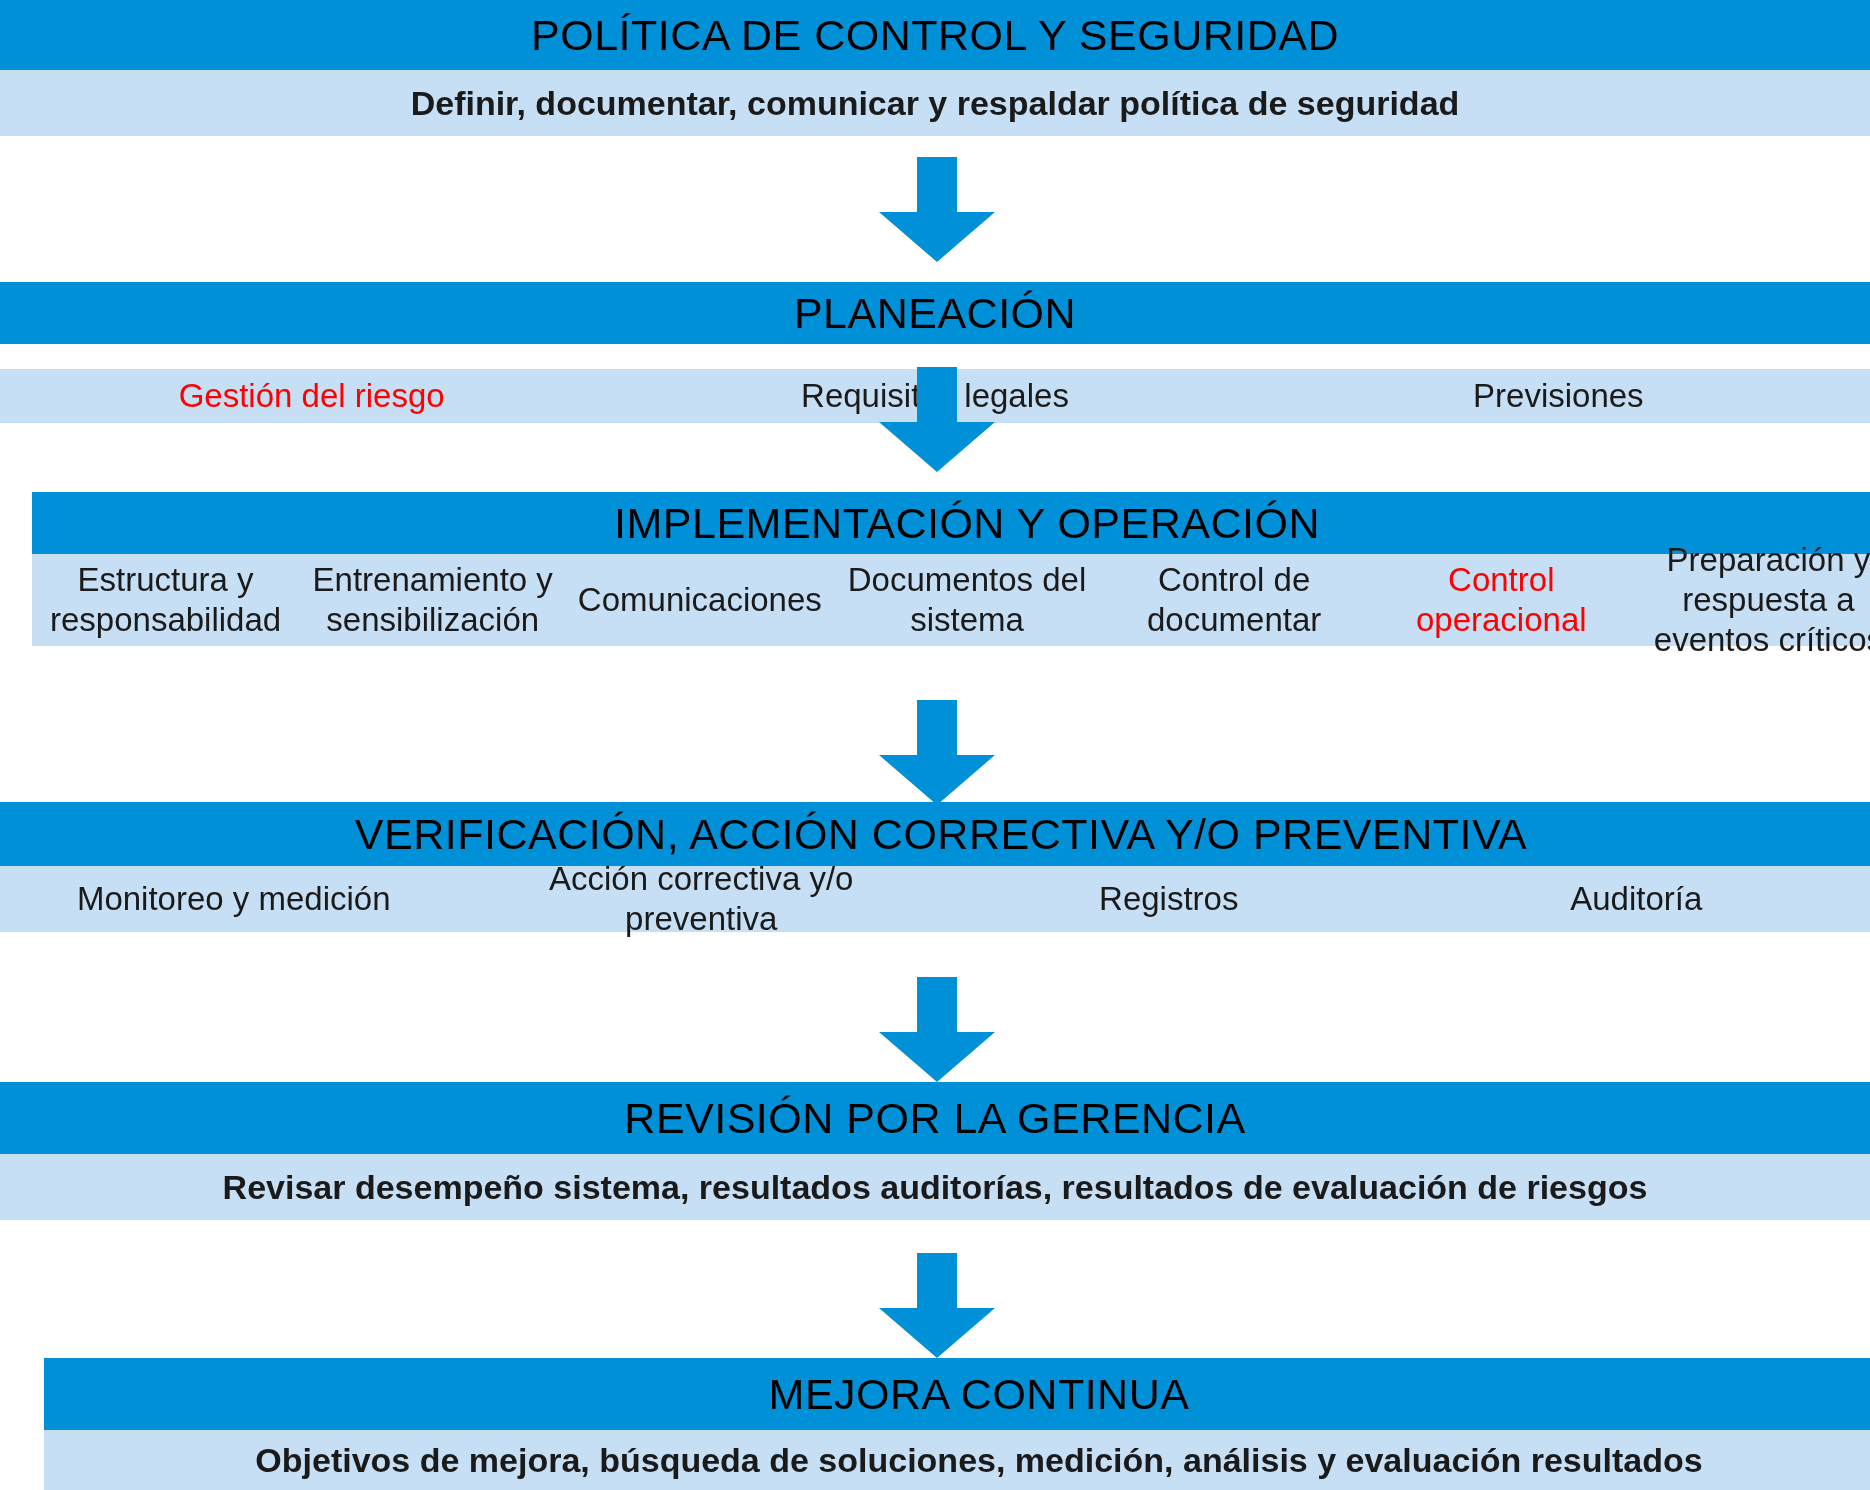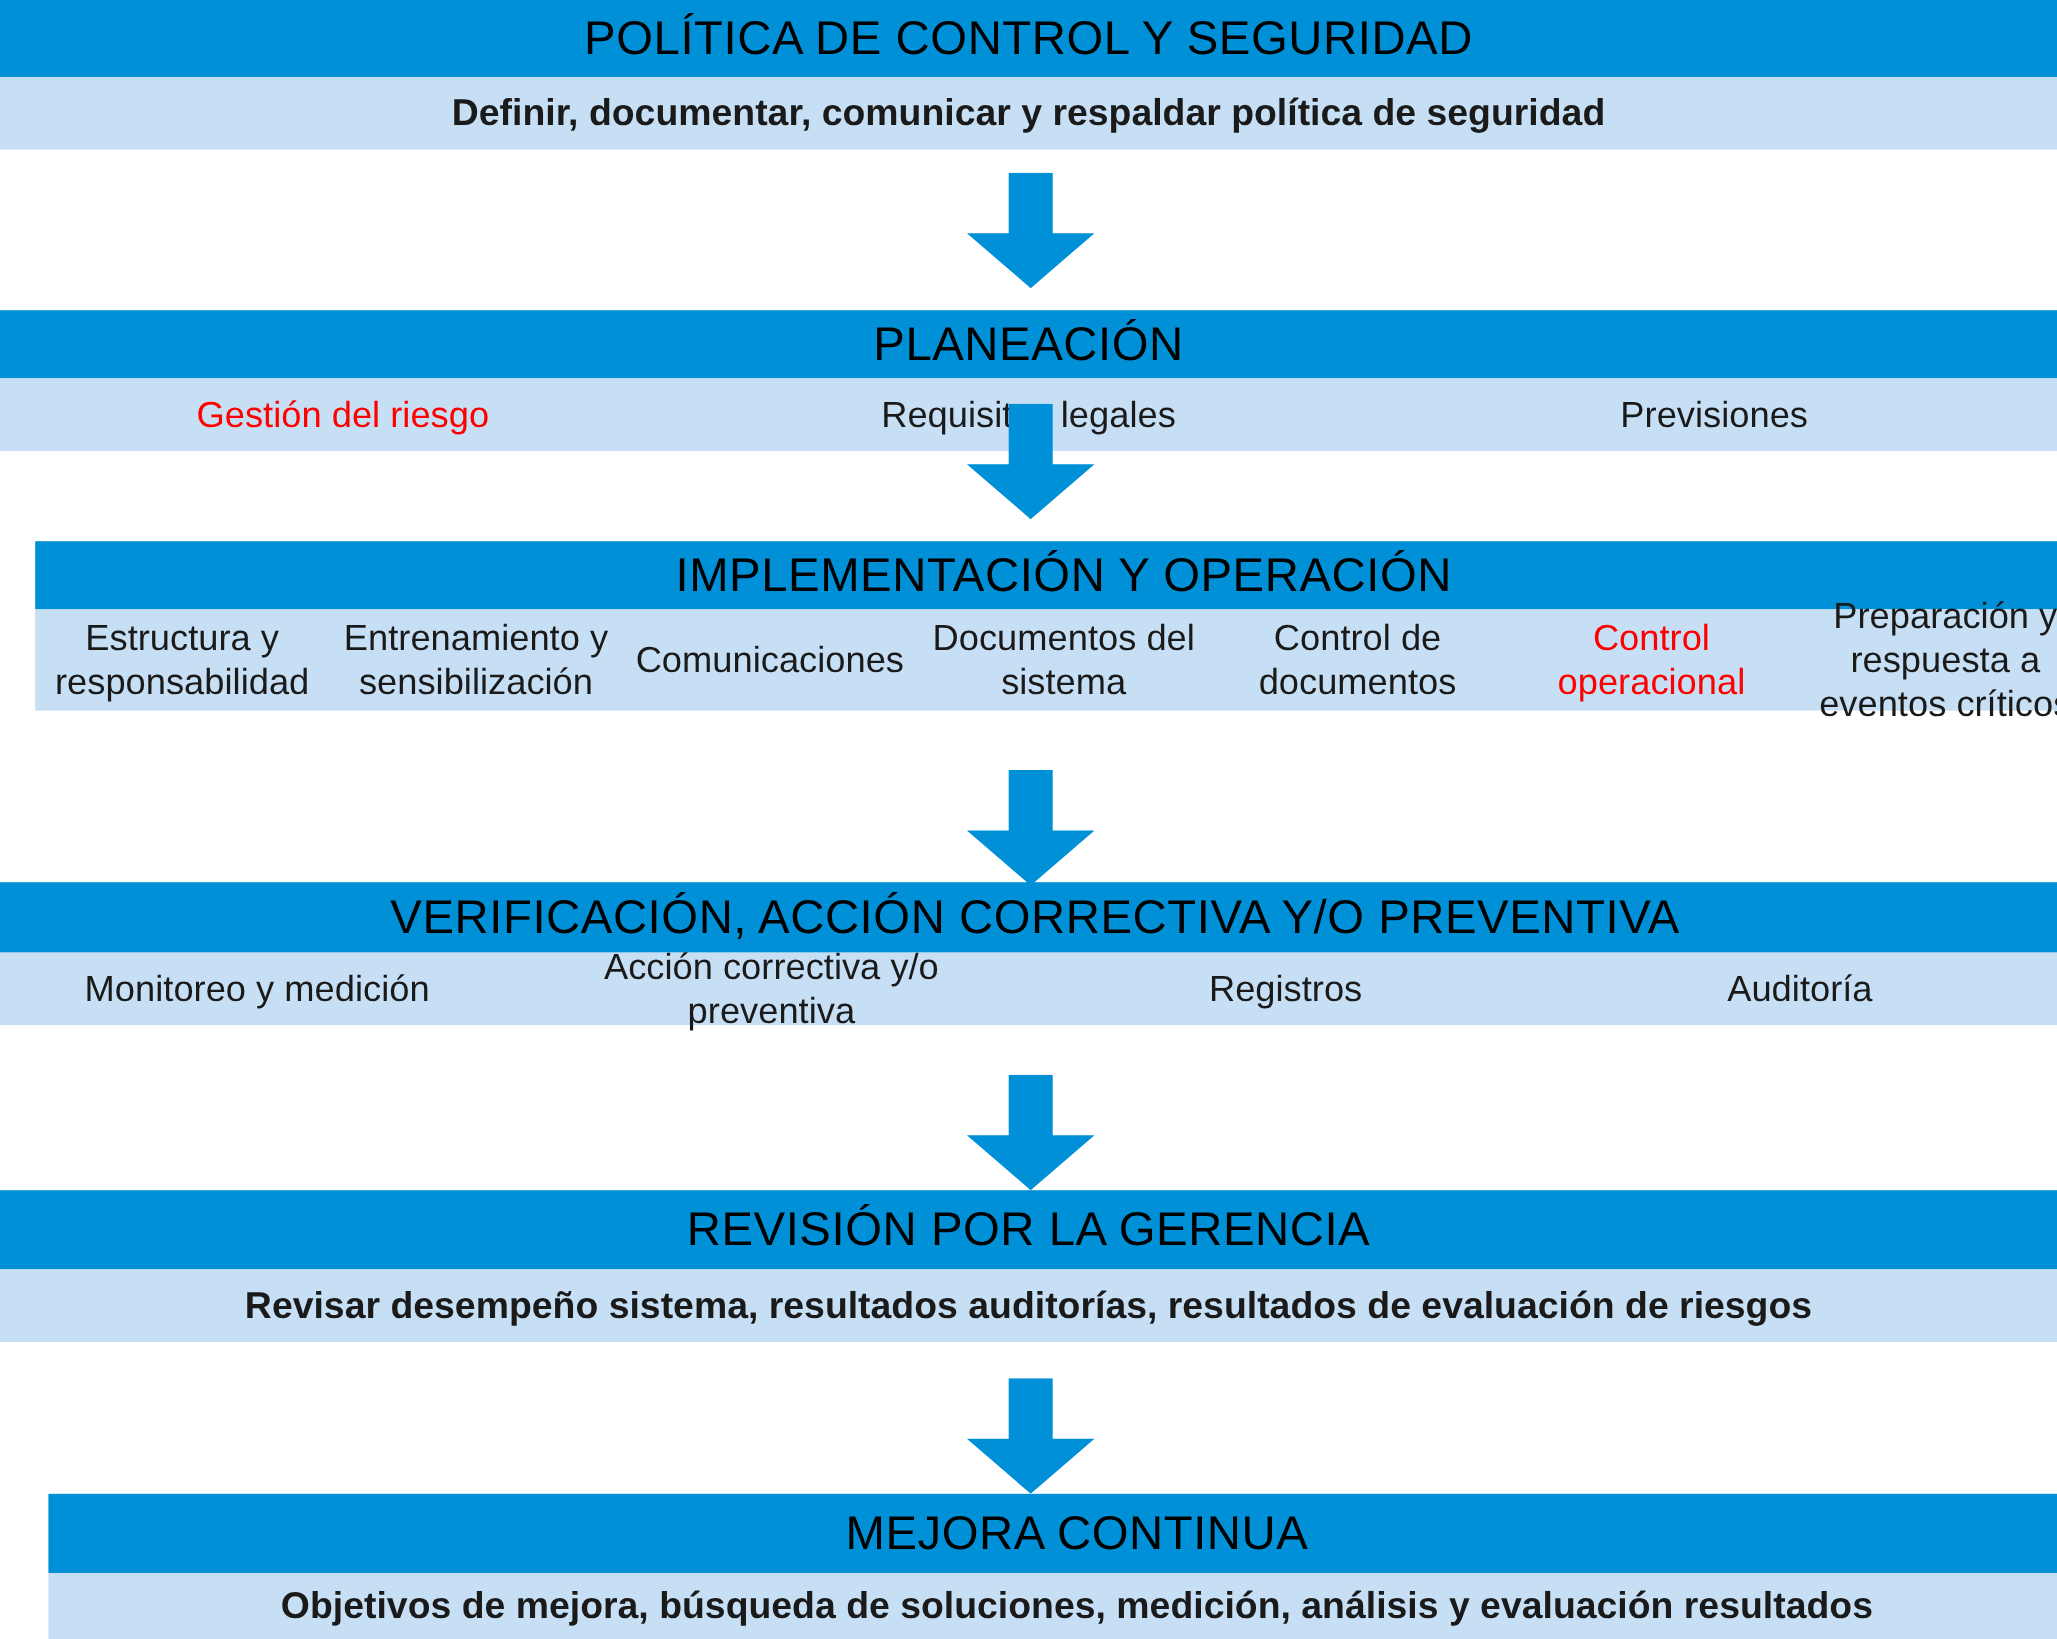--- a/index.html
+++ b/index.html
@@ -105,21 +105,21 @@
   </div>
 
   <div class="arrow" style="top:157px;height:105px;">
     <svg viewBox="0 0 116 105" width="116" height="105" aria-hidden="true">
       <polygon points="38,0 78,0 78,55 116,55 58,105 0,55 38,55" fill="#0090d7"></polygon>
     </svg>
   </div>
 
   <div class="stage" style="top:282px;">
     <div class="stage-header" style="height:62px;">PLANEACIÓN</div>
-    <div class="stage-body" style="height:66px;">
+    <div class="stage-body" style="height:54px;margin-top:25px;">
       <div class="cols">
         <div class="col red">Gestión del riesgo</div>
         <div class="col">Requisitos legales</div>
         <div class="col">Previsiones</div>
       </div>
     </div>
   </div>
 
   <div class="arrow" style="top:367px;height:105px;">
     <svg viewBox="0 0 116 105" width="116" height="105" aria-hidden="true">
@@ -128,21 +128,21 @@
   </div>
 
   <div class="stage" style="top:492px;padding-left:32px;">
     <div class="stage-header" style="height:62px;">IMPLEMENTACIÓN Y OPERACIÓN</div>
     <div class="stage-body" style="height:92px;">
       <div class="cols">
         <div class="col">Estructura y responsabilidad</div>
         <div class="col">Entrenamiento y sensibilización</div>
         <div class="col">Comunicaciones</div>
         <div class="col">Documentos del sistema</div>
-        <div class="col">Control de documentos</div>
+        <div class="col">Control de documentar</div>
         <div class="col red">Control operacional</div>
         <div class="col">Preparación y respuesta a eventos críticos</div>
       </div>
     </div>
   </div>
 
   <div class="arrow" style="top:700px;height:105px;">
     <svg viewBox="0 0 116 105" width="116" height="105" aria-hidden="true">
       <polygon points="38,0 78,0 78,55 116,55 58,105 0,55 38,55" fill="#0090d7"></polygon>
     </svg>

